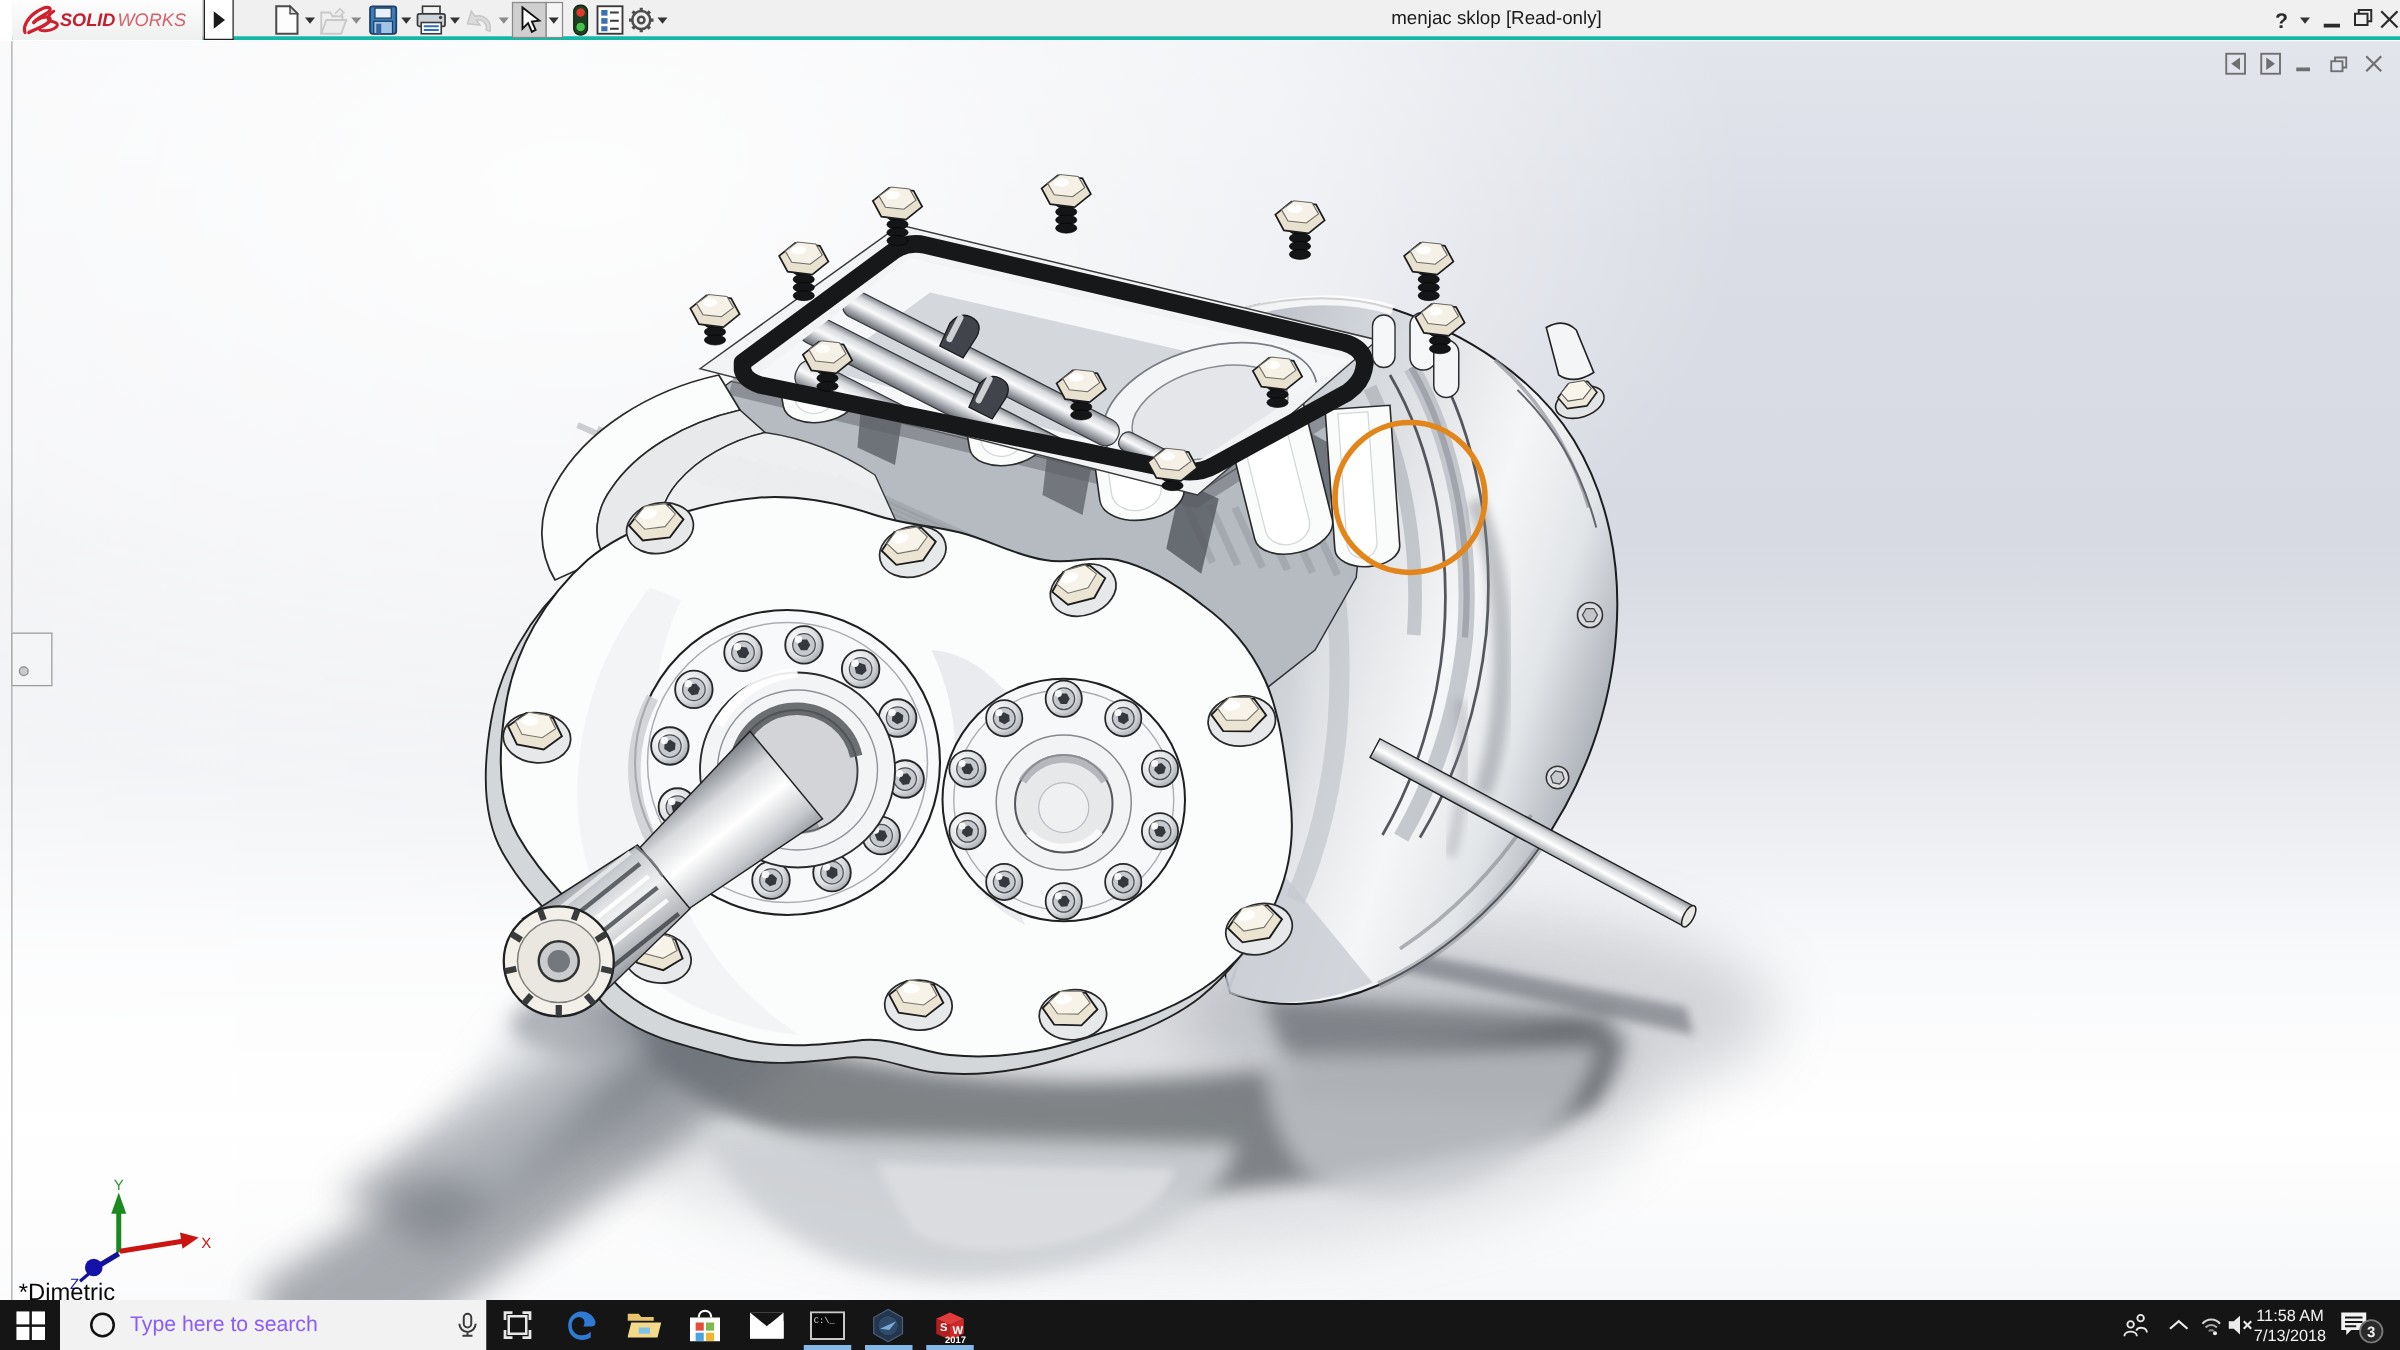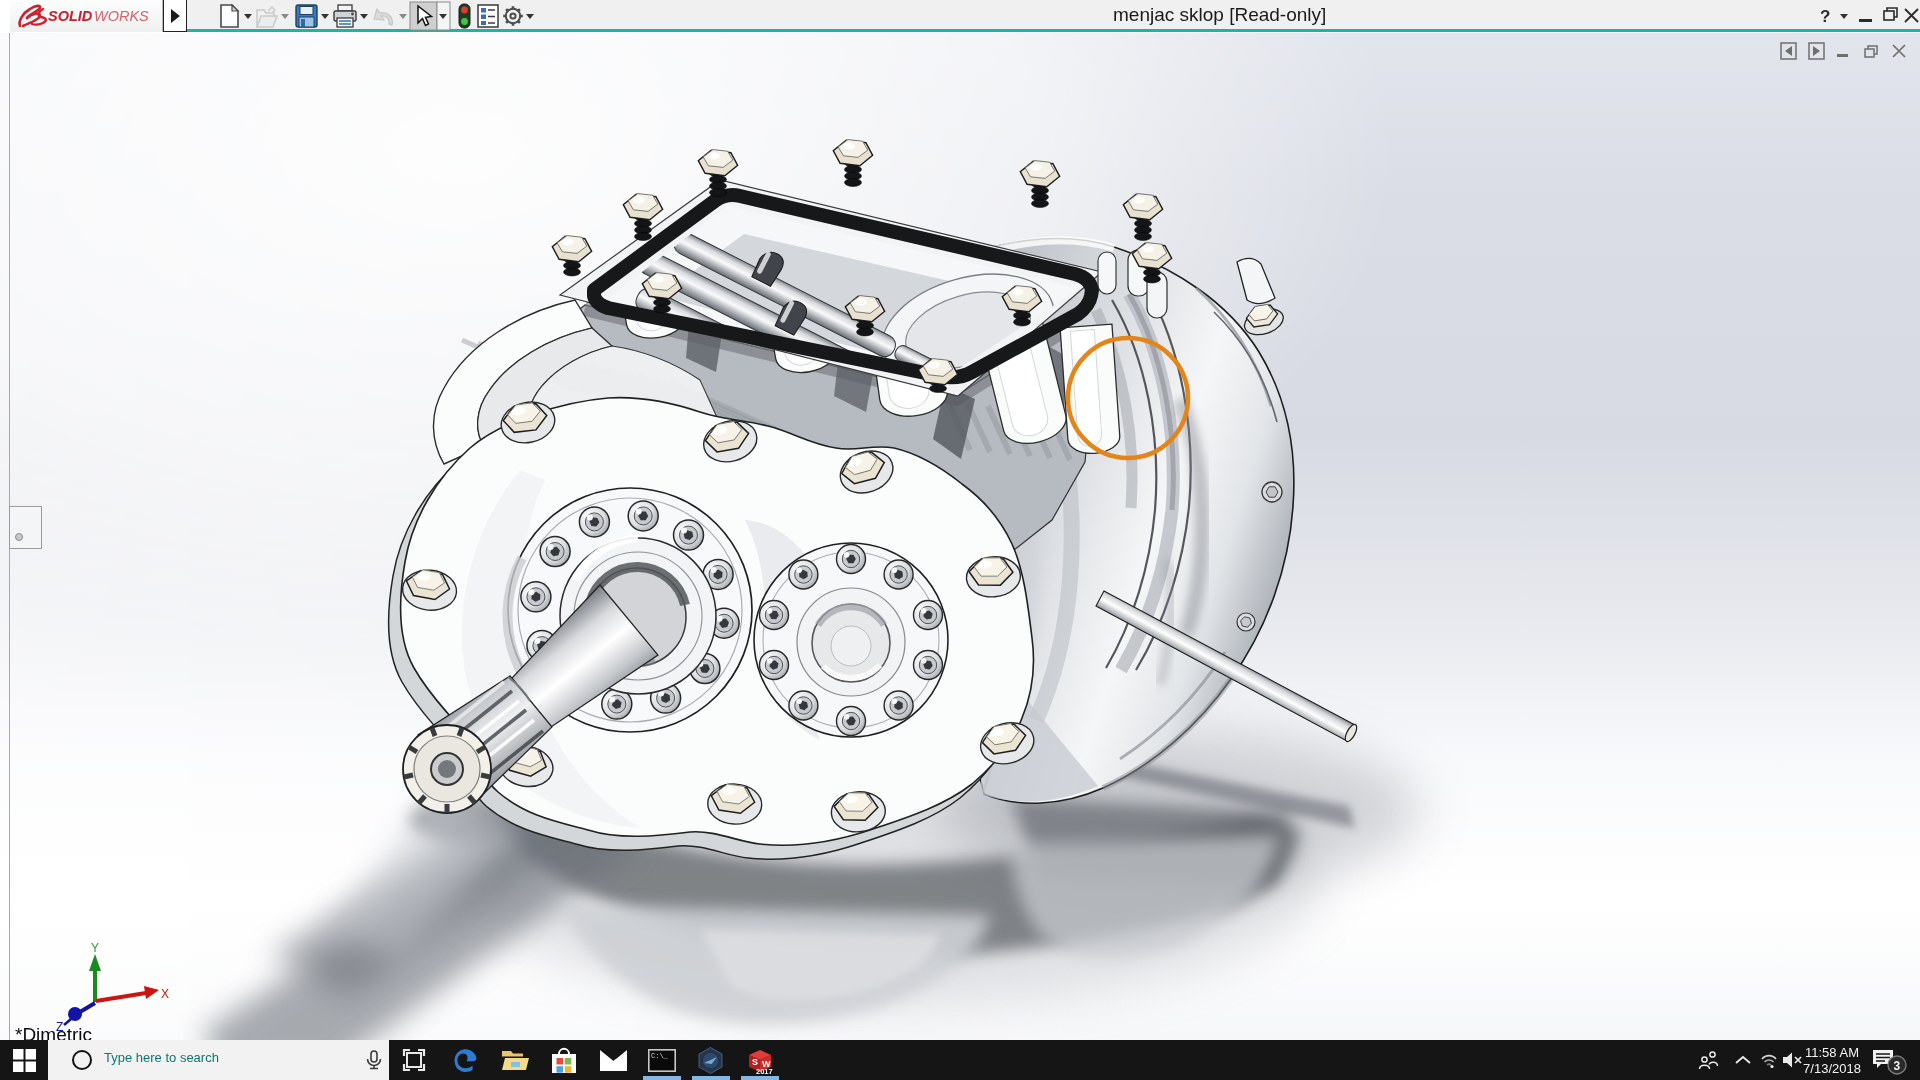--- a/index.html
+++ b/index.html
@@ -1,36 +1,36 @@
 <!DOCTYPE html>
 <html><head>
 <meta charset="utf-8">
 <style>
   * { margin:0; padding:0; box-sizing:border-box; }
   html,body { width:1920px; height:1080px; overflow:hidden; font-family:"Liberation Sans", sans-serif; background:#fff; }
   #titlebar { position:absolute; left:0; top:0; width:1920px; height:32px; background:#f0f0f1; border-bottom:3px solid #14b8a6;margin-left:10px; }
   #logo { position:absolute; left:0; top:0; width:153px; height:32px; background:linear-gradient(180deg,#fdfdfd,#eef0ef); border-right:1px solid #b9b9b9; }
   #logoarrow { position:absolute; left:153px; top:0; width:24px; height:32px; background:#fff; border:1px solid #222; border-top:none; }
   #logoarrow:after { content:""; position:absolute; left:7px; top:9px; border-left:9px solid #1b1b1b; border-top:7px solid transparent; border-bottom:7px solid transparent; }
-  #apptitle { position:absolute; left:1103px; top:0; height:32px; line-height:30px; font-size:19px; color:#1a1a1a; }
+  #apptitle { position:absolute; left:1103px; top:0; height:32px; line-height:30px; font-size:15px; color:#1a1a1a; }
   #viewport { position:absolute; left:0; top:33px; width:1920px; height:1007px;
      background:
        radial-gradient(ellipse 1300px 700px at 24% 12%, rgba(255,255,255,0.9) 0%, rgba(255,255,255,0.55) 45%, rgba(255,255,255,0) 72%),
        linear-gradient(90deg, rgba(255,255,255,0.55) 0%, rgba(255,255,255,0.4) 30%, rgba(255,255,255,0.15) 48%, rgba(255,255,255,0) 62%),
        linear-gradient(180deg, #e2e5ec 0%, #dadde5 16%, #d7dae2 40%, #e7e9ee 58%, #f8f9fb 72%, #ffffff 86%, #f6f7f9 100%);
   }
   #vpsvg { position:absolute; left:0; top:0; }
   #leftline { position:absolute; left:9px; top:0; width:1px; height:1007px; background:#a8a8a8; }
   #lefttab { position:absolute; left:9px; top:473px; width:33px; height:43px; background:#f4f5f7; border:1px solid #9b9b9b; }
   #lefttab .dot { position:absolute; left:5px; top:26px; width:8px; height:8px; border-radius:50%; background:#c9cbce; border:1px solid #8a8a8a; }
   #dimetric { position:absolute; left:15px; top:991px; font-size:19px; color:#0a0a0a;text-align:right; }
   #taskbar { position:absolute; left:0; top:1040px; width:1920px; height:40px; background:#151515; }
   #searchbox { position:absolute; left:48px; top:0; width:341px; height:40px; background:#f2f2f2; }
   #searchbox .circ { position:absolute; left:24px; top:10px; width:20px; height:20px; border:2.5px solid #111; border-radius:50%; }
-  #searchbox .stxt { position:absolute; left:56px; top:10px; font-size:13px; color:#0f766e; }
+  #searchbox .stxt { position:absolute; left:56px; top:10px; font-size:17px; color:#8b5cf6; }
   .runbar { position:absolute; top:36px; height:4px; background:#86b8e6; }
 </style>
 </head>
 <body>
 <div id="titlebar">
   <div id="logo">
     <svg width="153" height="32" viewBox="0 0 153 32">
       <g stroke="#cf2030" fill="none" stroke-linecap="round">
         <path d="M10,26 C8,21 13,13 20,9 C26,5 31,5 30,8 C29,11 21,13 17,18" stroke-width="2.6"></path>
         <path d="M17,18 C22,13 31,12 30,16 C29,20 19,23 13,26" stroke-width="2.6"></path>

